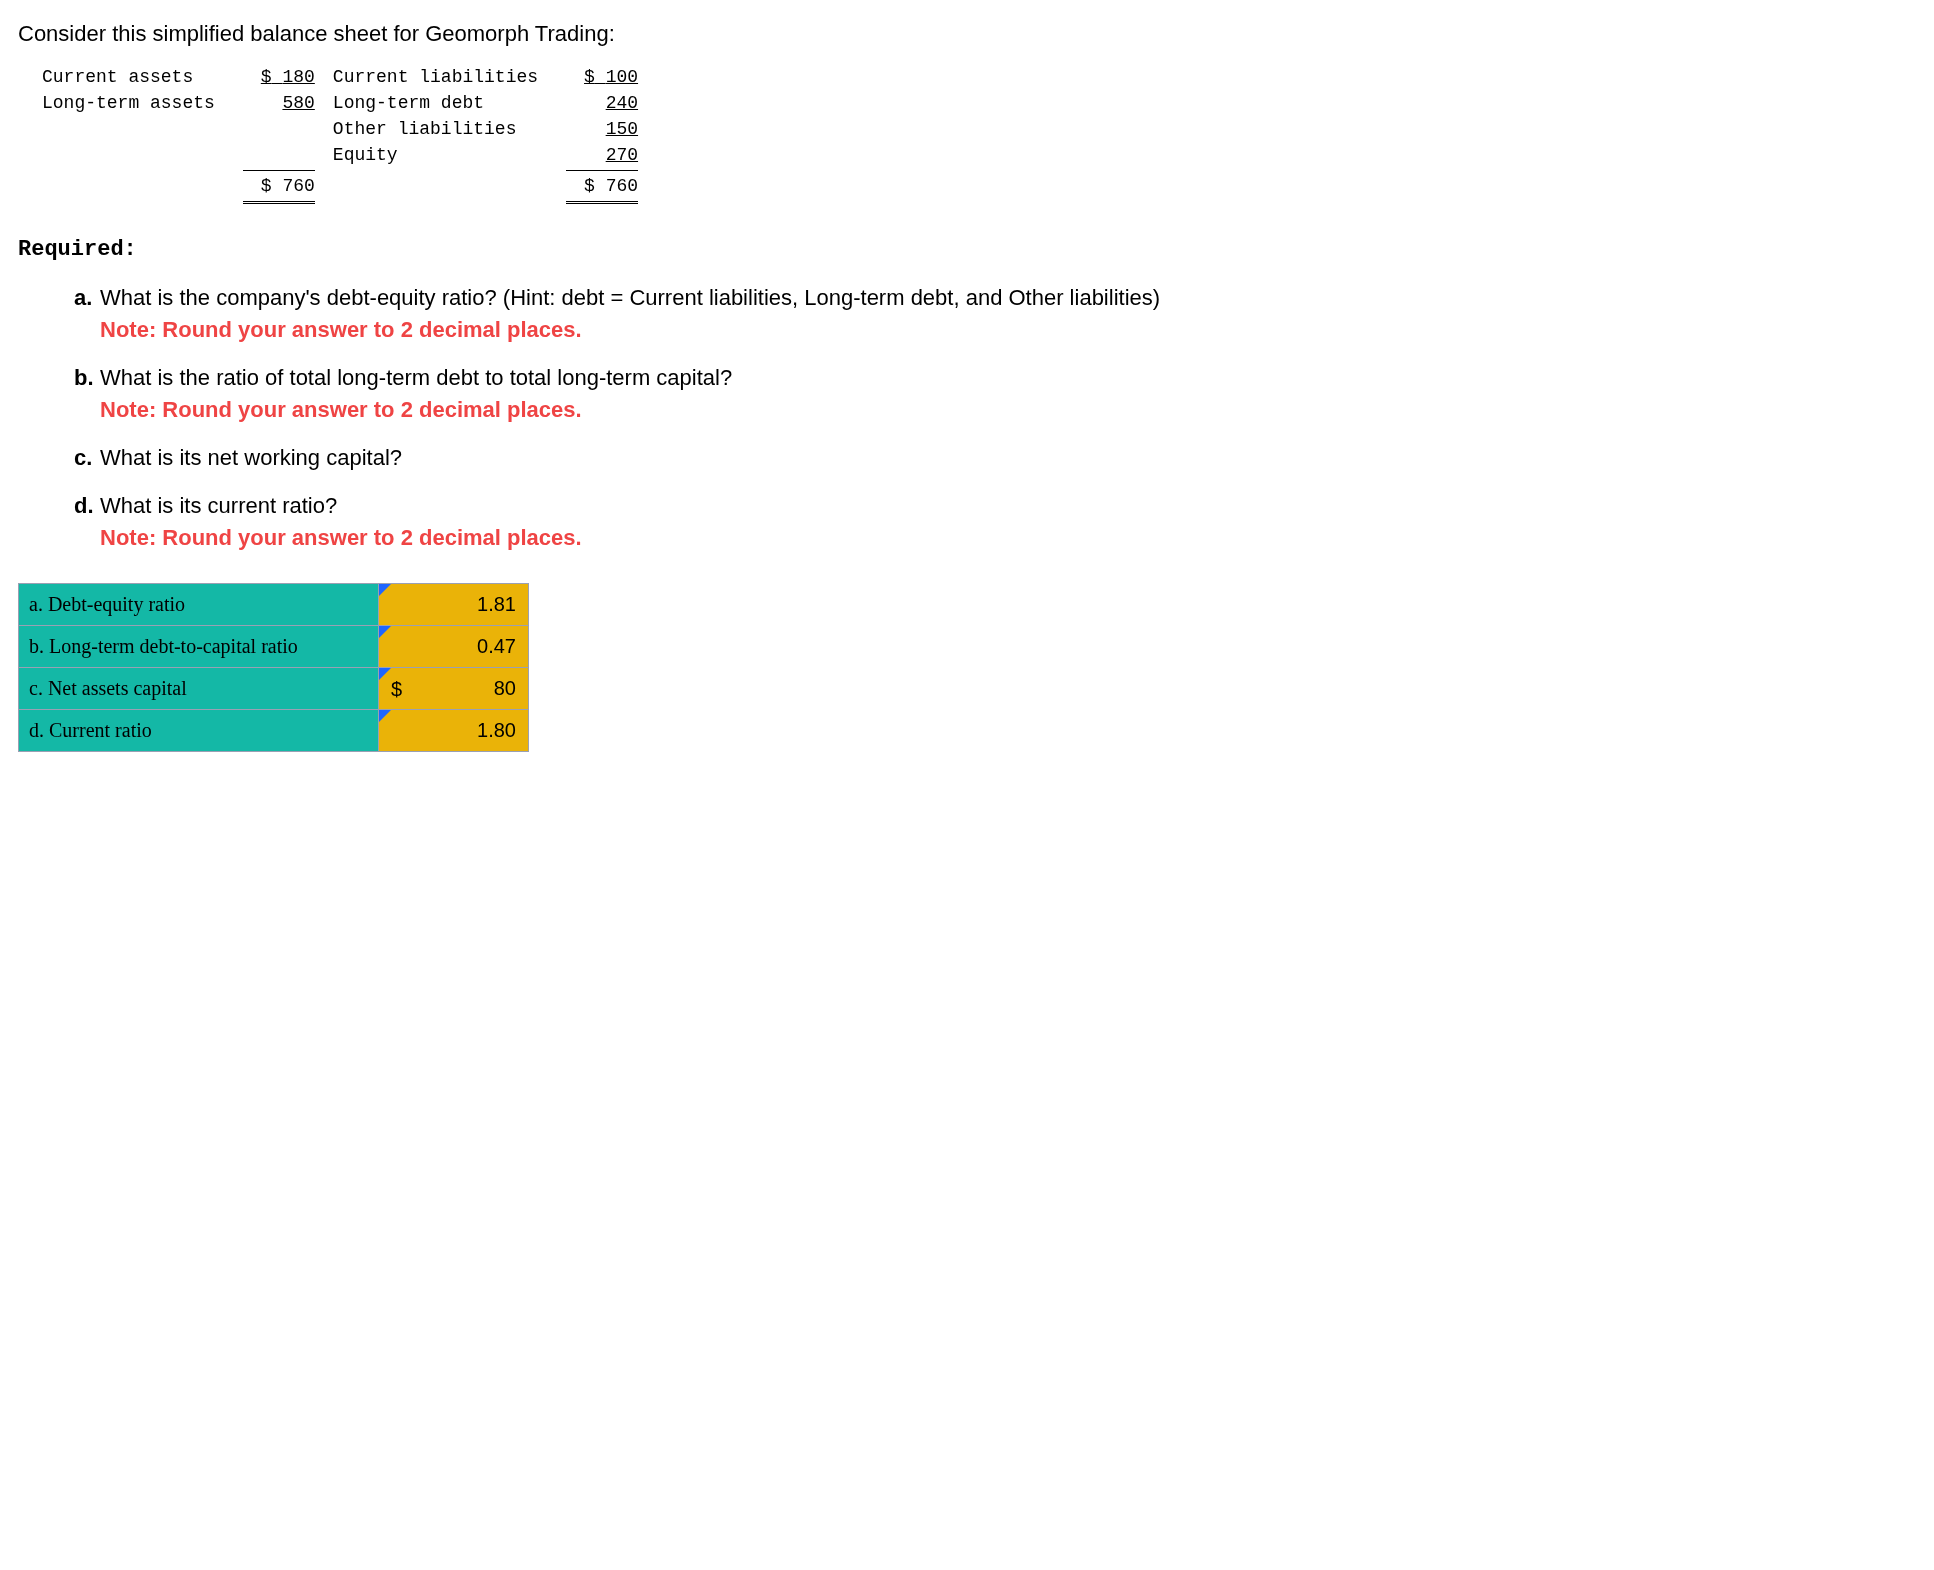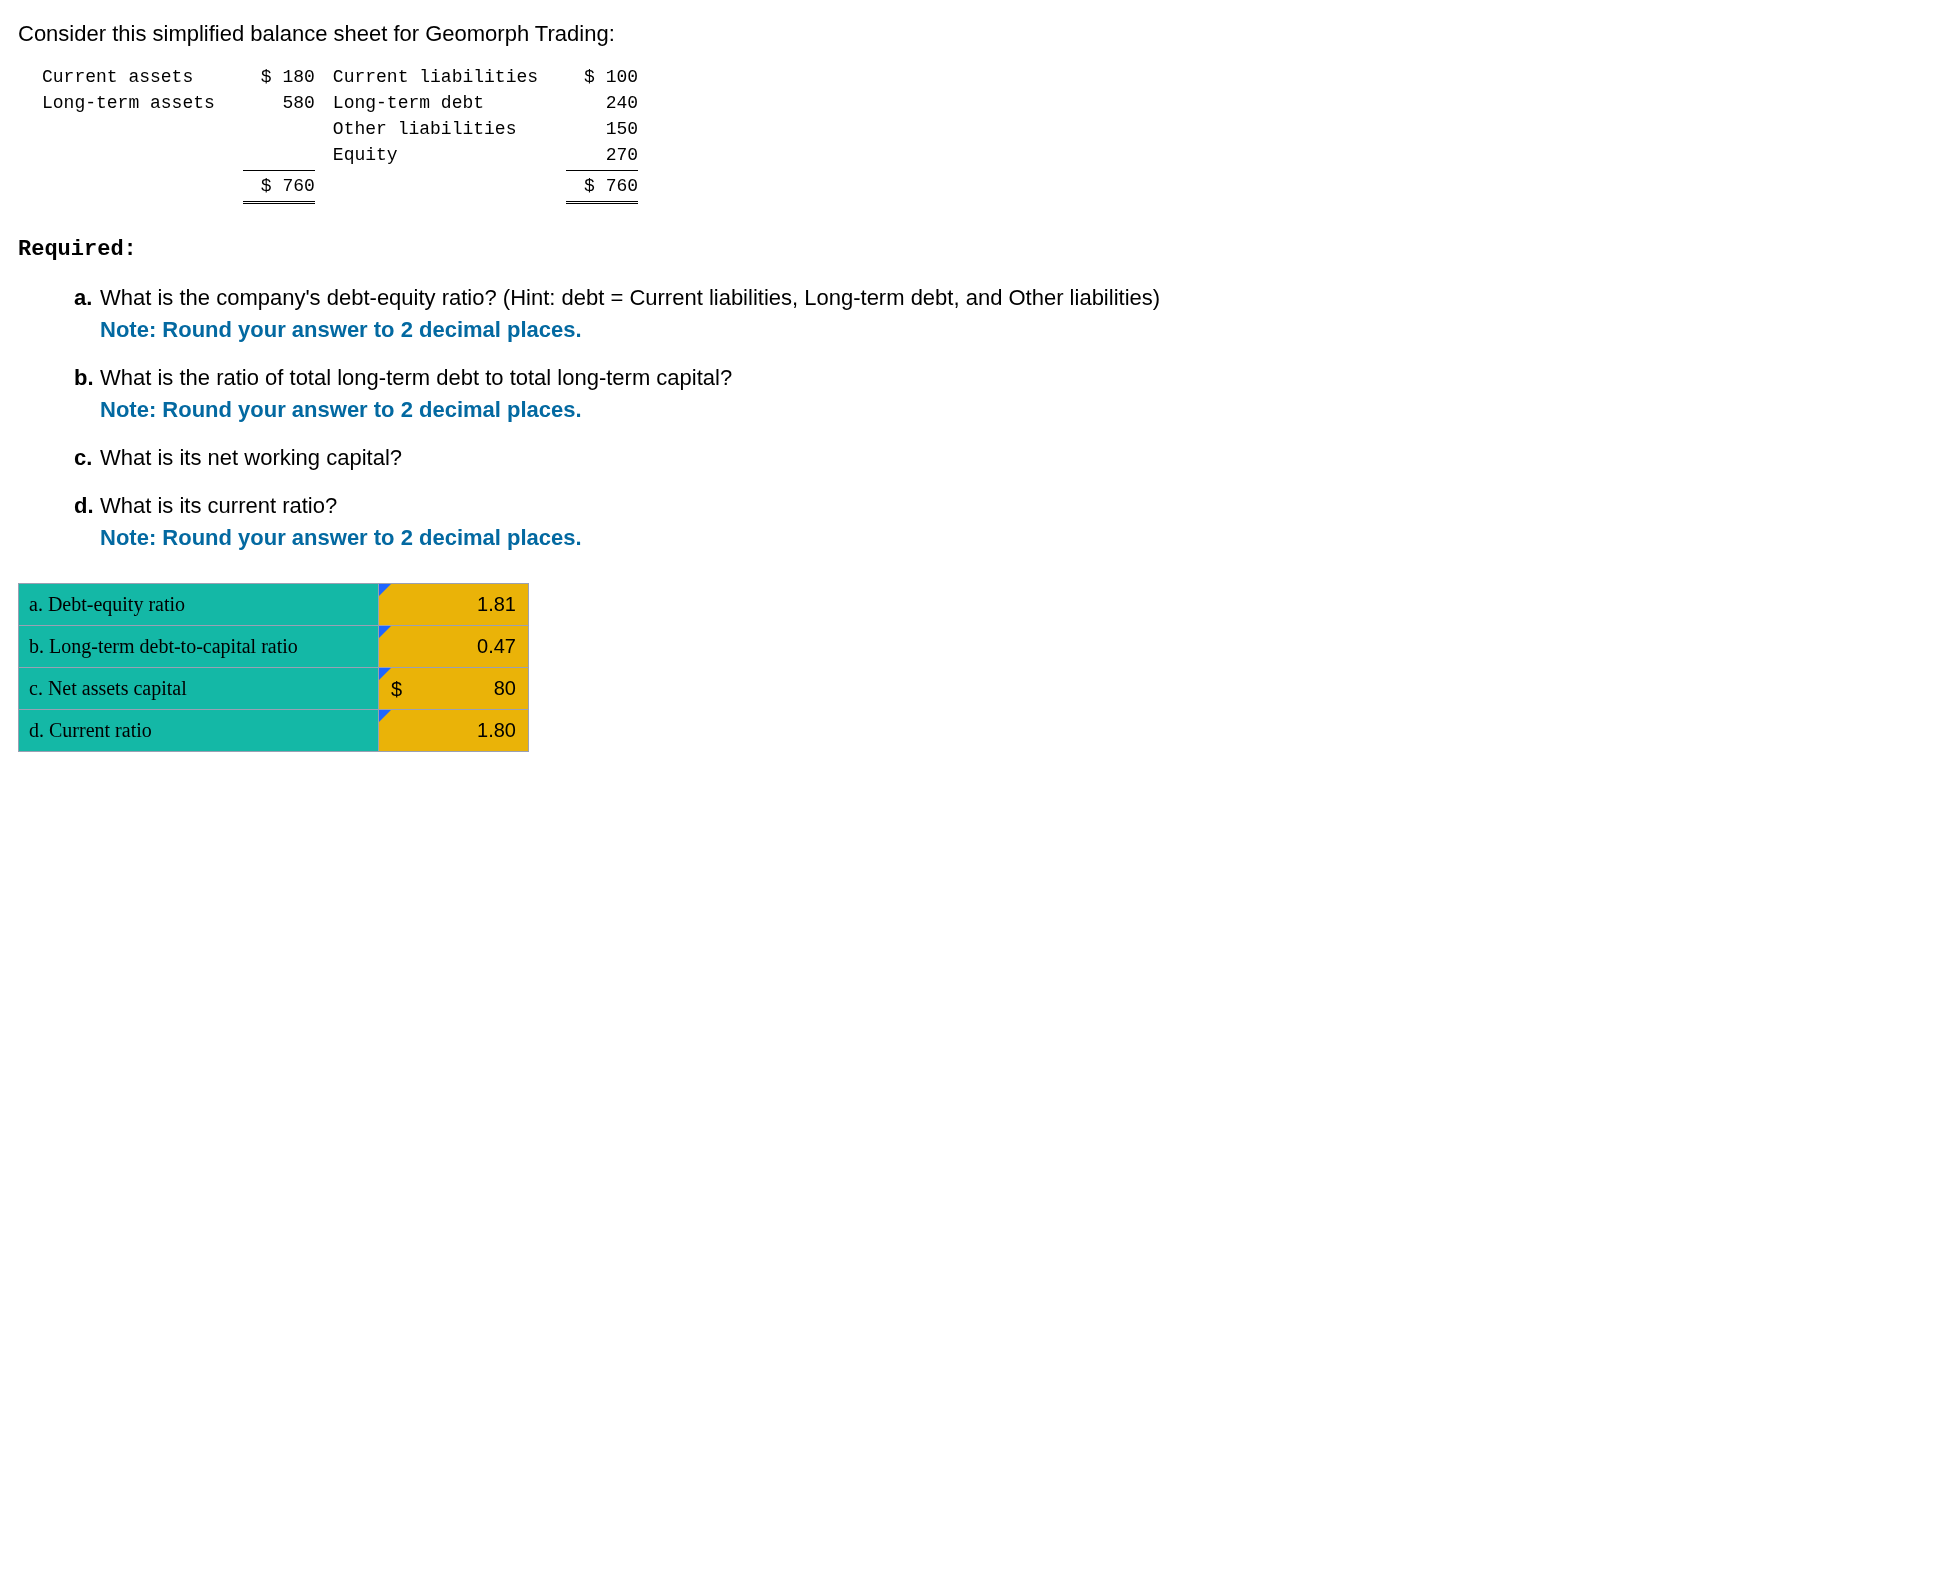--- a/index.html
+++ b/index.html
@@ -17,31 +17,31 @@
     .bs-wrap {
       padding-left: 24px;
       margin-bottom: 30px;
     }
     .bs-table {
       border-collapse: collapse;
       font-family: "Courier New", Courier, monospace;
       font-size: 18px;
     }
     .bs-table td { padding: 0 0; vertical-align: top; white-space: pre; }
-    .bs-table td.num { text-align: right; padding-left: 18px; min-width: 90px; }
+    .bs-table td.num { text-align: right; padding-left: 18px; min-width: 90px; text-decoration: underline; }
     .bs-table td.label { padding-right: 10px; }
     .bs-table td.gap { width: 18px; }
     .bs-table .sumline td.num .val { border-top: 1.5px solid #000; display: inline-block; padding-top: 2px; min-width: 72px; text-align: right; }
     .bs-table .total td.num .val { border-top: 1.5px solid #000; border-bottom: 3px double #000; display: inline-block; padding: 2px 0; min-width: 72px; text-align: right; }
 
     .required-hd { font-weight: bold; margin: 0 0 10px 0; font-family: Liberation Mono, monospace; }
     .req-list { margin: 0 0 30px 40px; padding: 0; }
     .req-list li { list-style: none; margin: 16px; }
     .req-list .marker { font-weight: bold; display: inline-block; width: 26px; }
-    .req-list .note { color: #0369a1; font-weight: bold; padding-left: 26px; display: block; }
+    .req-list .note { color: #ef4444; font-weight: bold; padding-left: 26px; display: block; }
 
     .answers {
       border-collapse: collapse;
       font-size: 20px;
     }
     .answers td, .answers th {
       border: 1px solid #9aa0b3;
       padding: 6px 10px;
       vertical-align: middle;
     }

